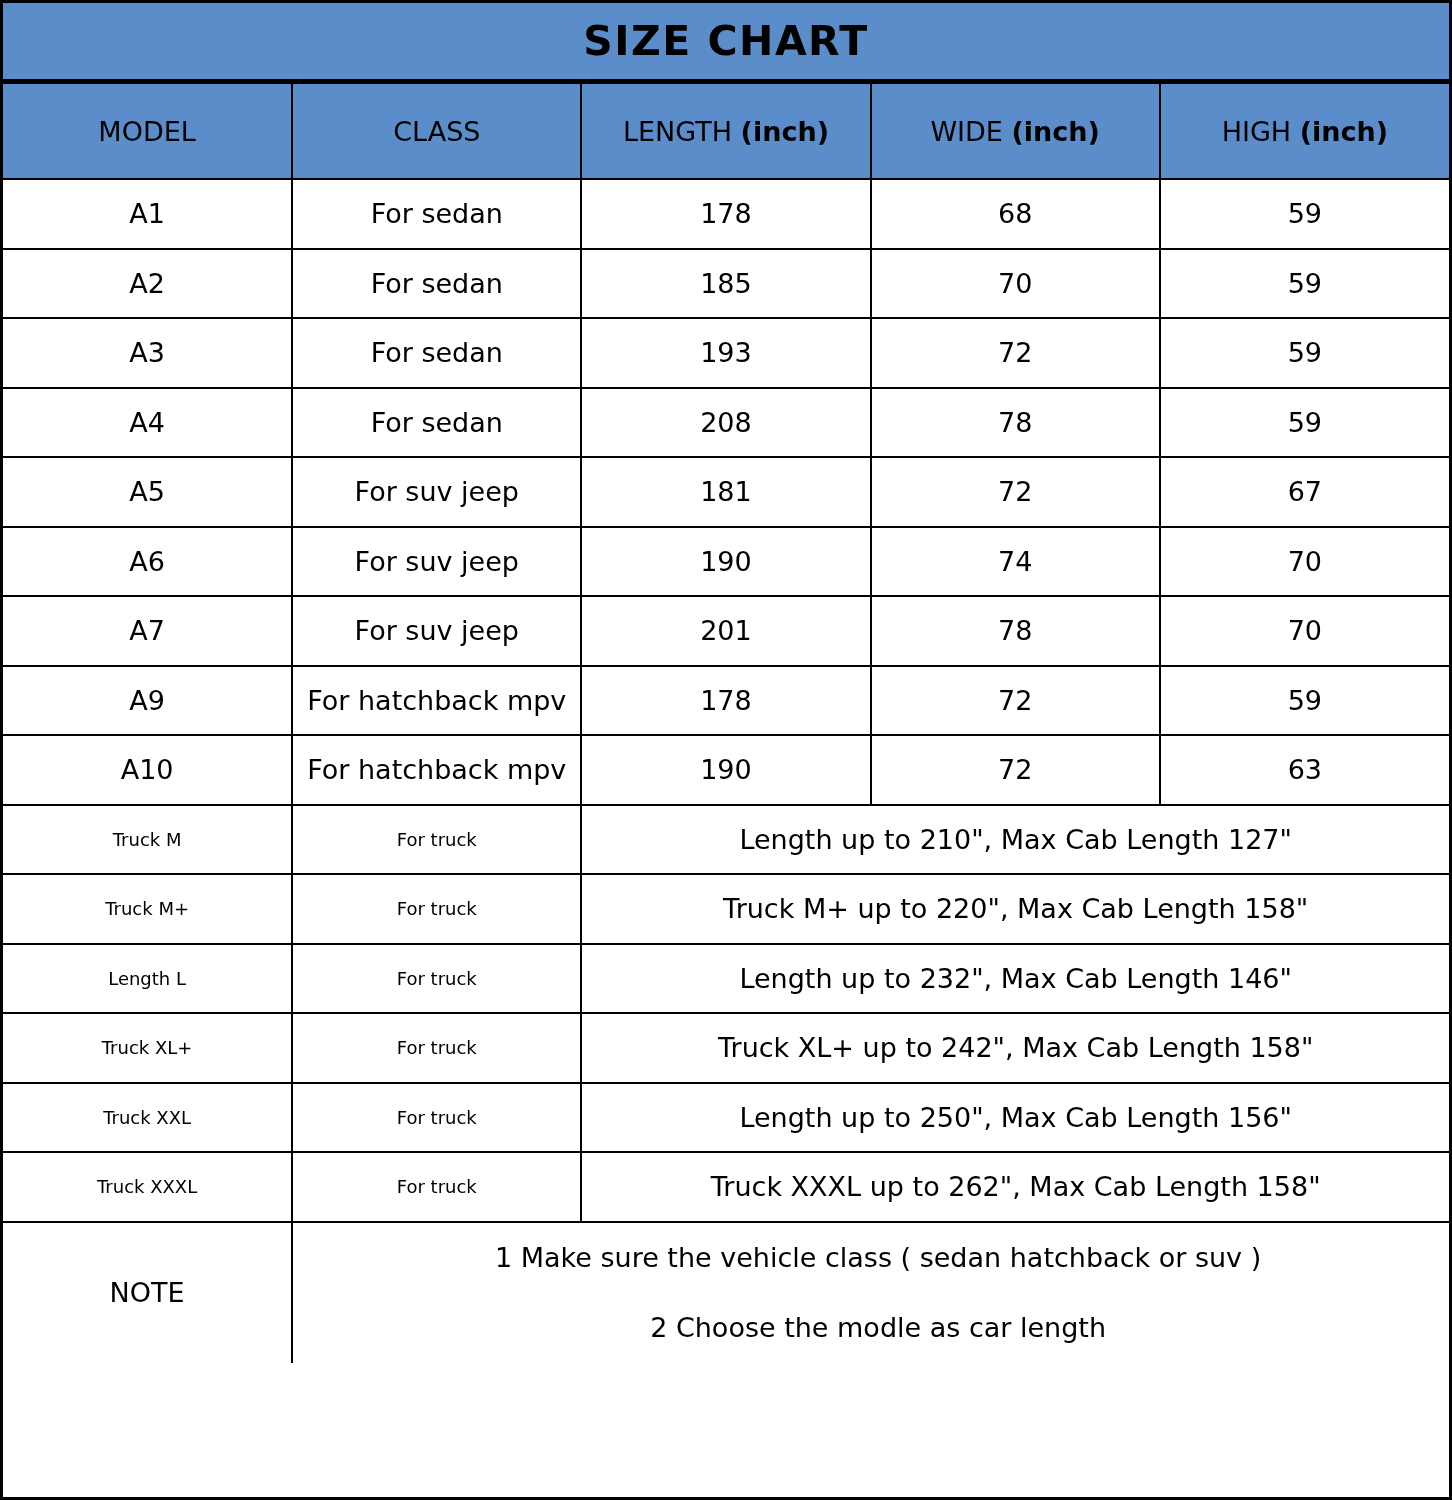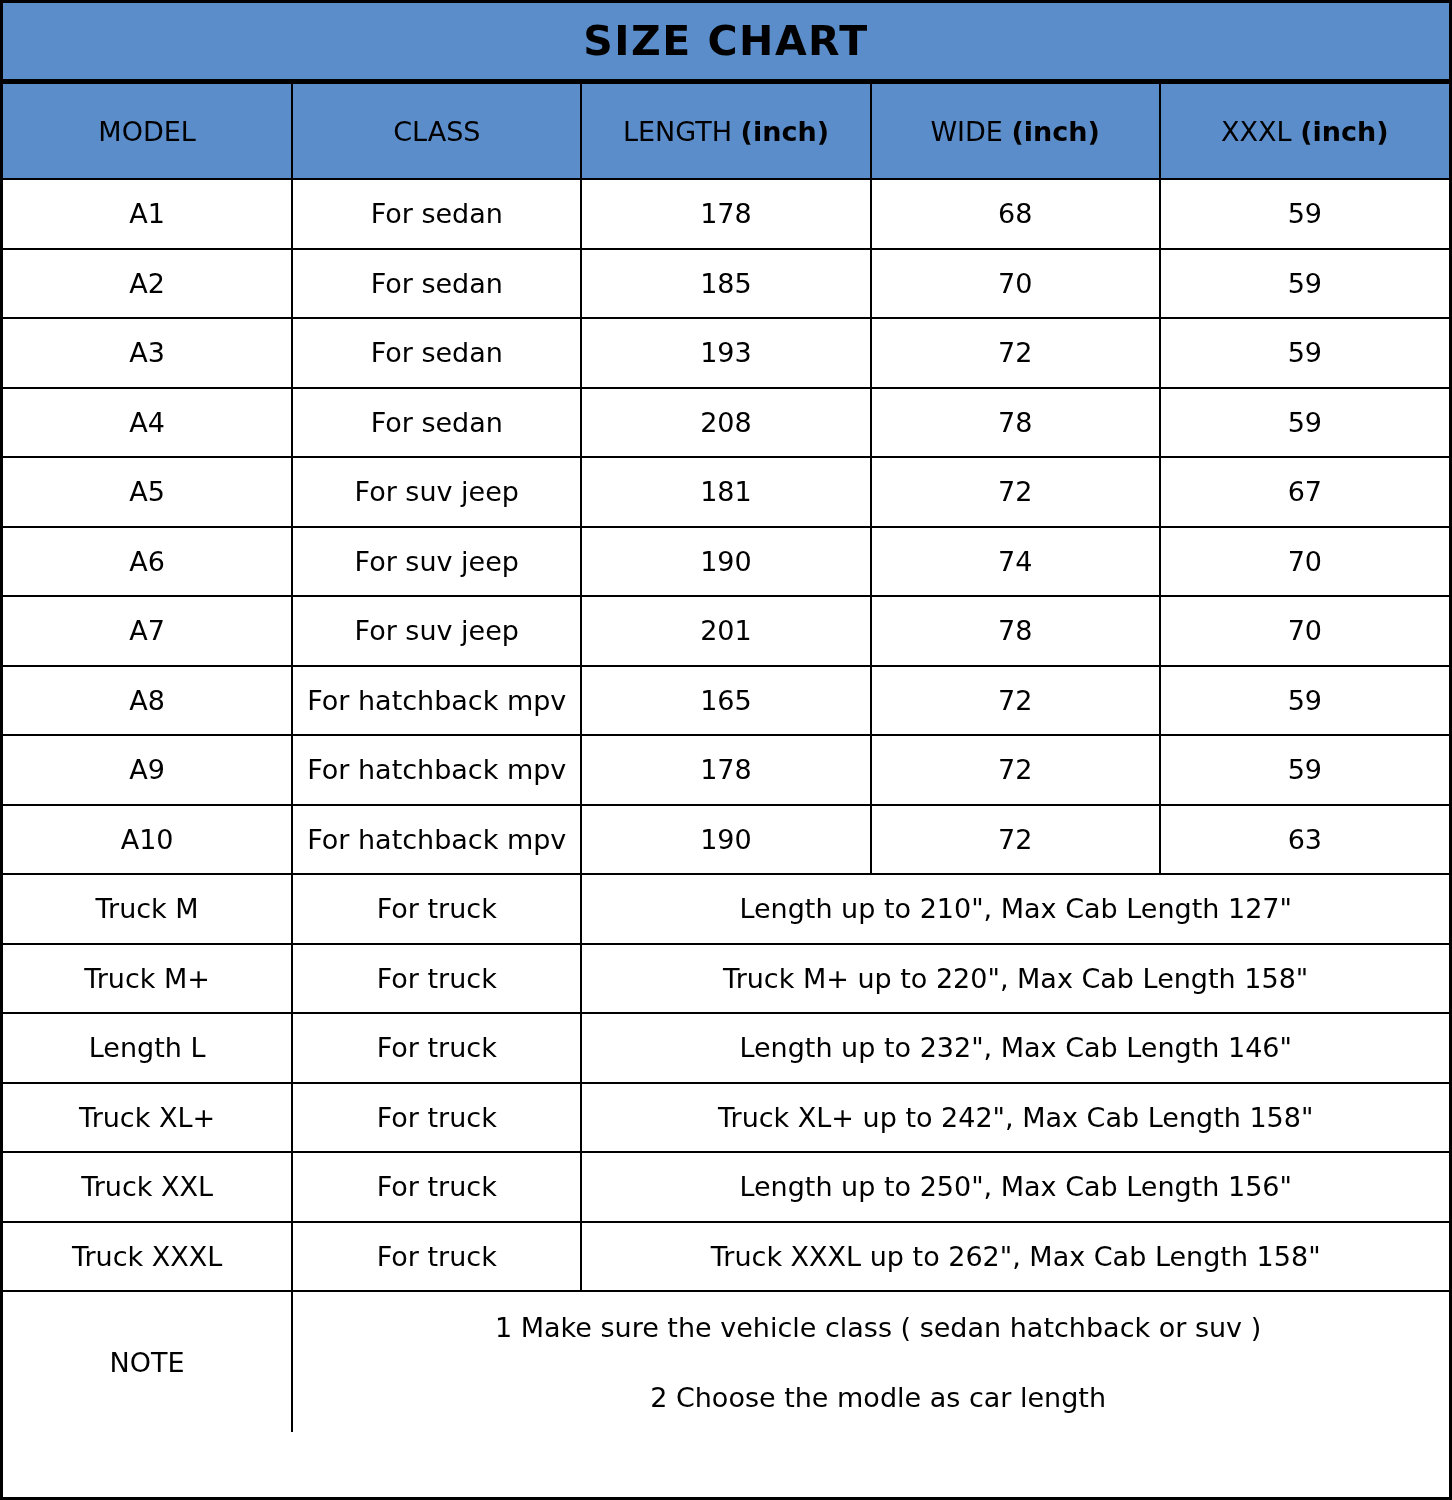--- a/index.html
+++ b/index.html
@@ -66,21 +66,21 @@
   td.model-col { width: 300px; }
   td.class-col { width: 288px; }
   td.num-col { width: 288px; }
   td.wide-col { width: 288px; }
   td.high-col { width: auto; }
   .truck-span {
     font-size: 27px;
   }
   tr.truck-row td.model-col,
   tr.truck-row td.class-col {
-    font-size: 27px;
+    font-size: 18px;
   }
   tr.note-row td {
     height: 140px;
   }
   td.note-label {
     font-size: 27px;
   }
   td.note-cell {
     padding: 0;
   }
@@ -126,21 +126,21 @@
     <span class="title">SIZE CHART</span>
   </div>
 
   <table class="size-table">
     <thead>
       <tr>
         <th class="model-col">MODEL</th>
         <th class="class-col">CLASS</th>
         <th class="num-col"><span>LENGTH</span> <span class="unit">(inch)</span></th>
         <th class="wide-col"><span>WIDE</span> <span class="unit">(inch)</span></th>
-        <th class="high-col"><span>XXXL</span> <span class="unit">(inch)</span></th>
+        <th class="high-col"><span>HIGH</span> <span class="unit">(inch)</span></th>
       </tr>
     </thead>
     <tbody>
 
       <tr>
         <td class="model-col">A1</td>
         <td class="class-col">For sedan</td>
         <td class="num-col">178</td>
         <td class="wide-col">68</td>
         <td class="high-col">59</td>
@@ -179,27 +179,20 @@
         <td class="num-col">190</td>
         <td class="wide-col">74</td>
         <td class="high-col">70</td>
       </tr>
       <tr>
         <td class="model-col">A7</td>
         <td class="class-col">For suv jeep</td>
         <td class="num-col">201</td>
         <td class="wide-col">78</td>
         <td class="high-col">70</td>
-      </tr>
-      <tr>
-        <td class="model-col">A8</td>
-        <td class="class-col">For hatchback mpv</td>
-        <td class="num-col">165</td>
-        <td class="wide-col">72</td>
-        <td class="high-col">59</td>
       </tr>
       <tr>
         <td class="model-col">A9</td>
         <td class="class-col">For hatchback mpv</td>
         <td class="num-col">178</td>
         <td class="wide-col">72</td>
         <td class="high-col">59</td>
       </tr>
       <tr>
         <td class="model-col">A10</td>

